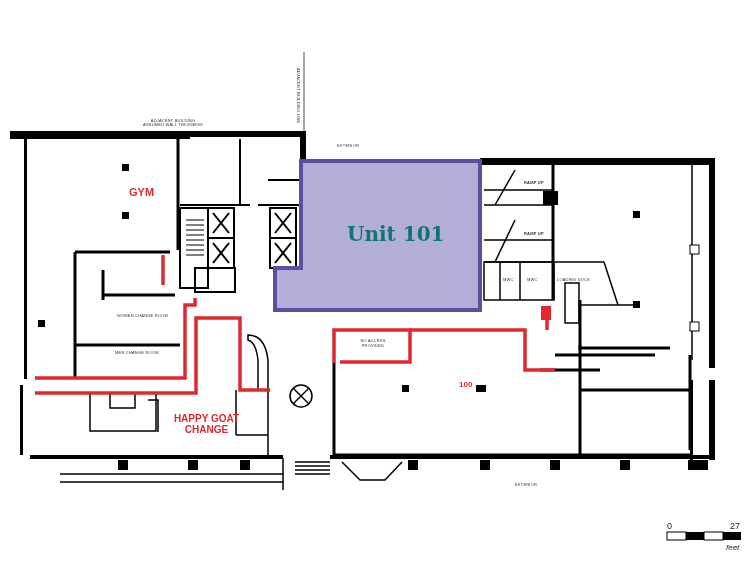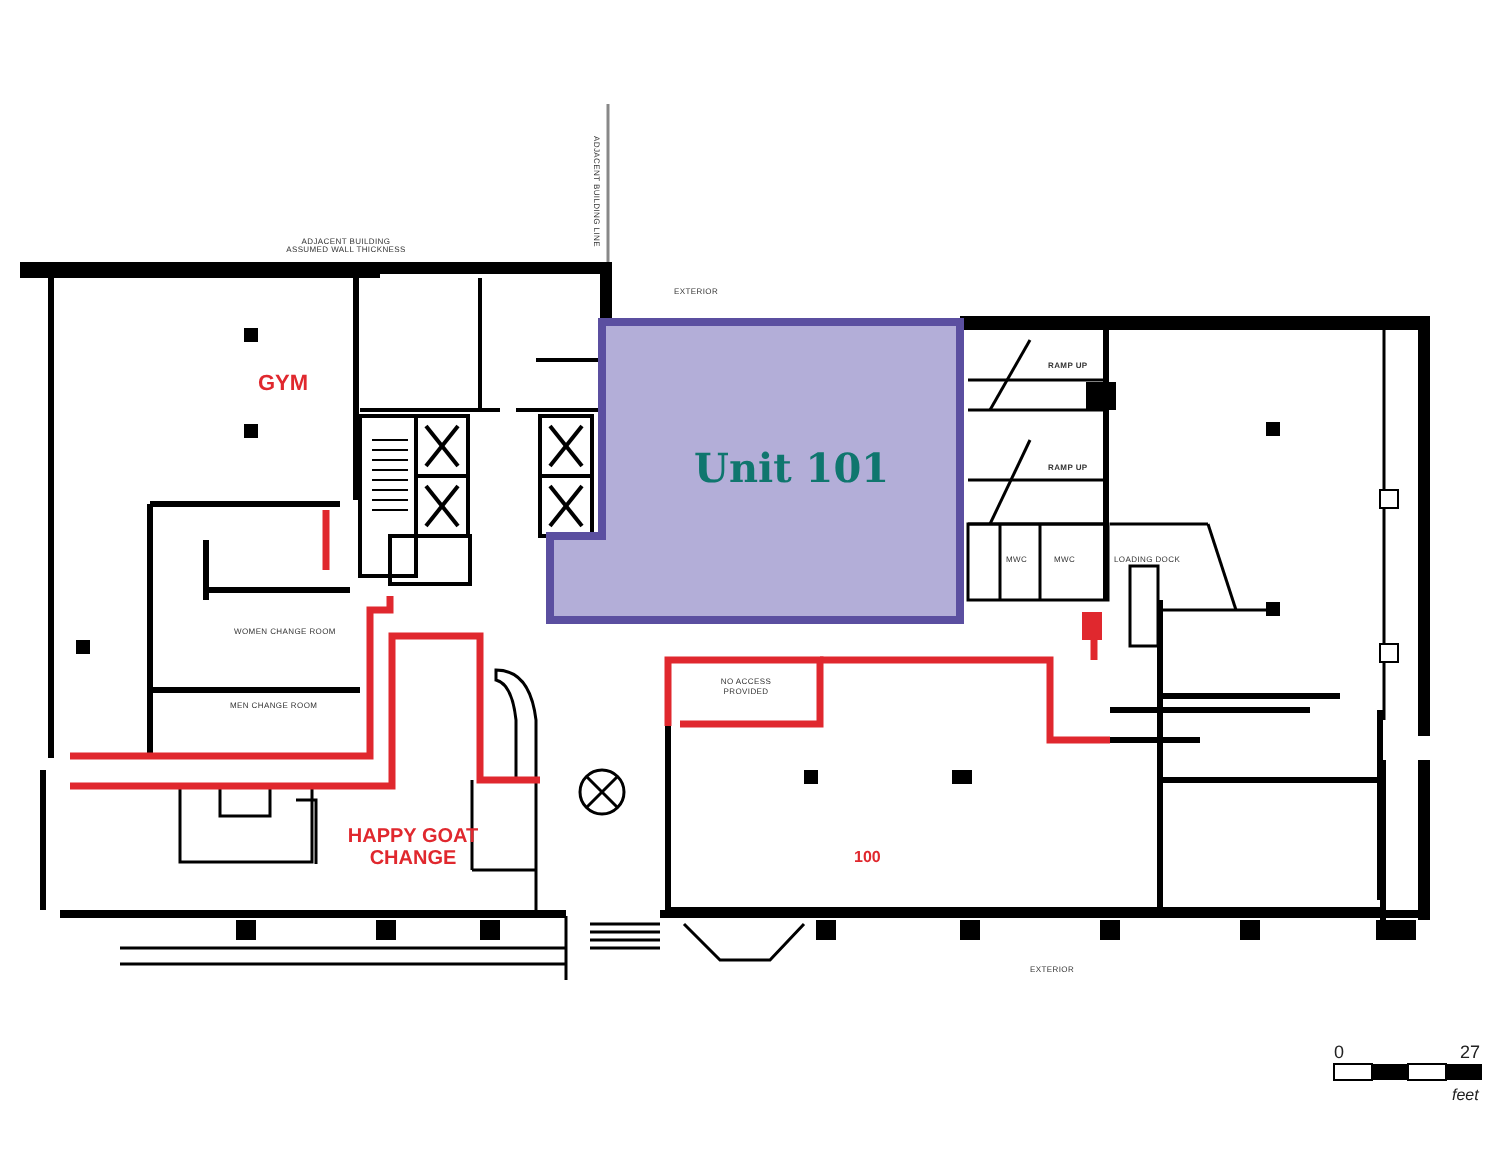--- a/index.html
+++ b/index.html
@@ -189,21 +189,21 @@
   <div>CHANGE</div>
 </div>
 
 <div class="lbl unit" style="left:347px;top:222px;">Unit 101</div>
 
 <div class="lbl tiny center" style="left:353px;top:338px;width:40px;line-height:5px;">
   <div>NO ACCESS</div>
   <div>PROVIDED</div>
 </div>
 
-<div class="lbl red" style="left:427px;top:380px;font-size:8px;margin-top:44px;">100</div>
+<div class="lbl red" style="left:459px;top:380px;font-size:8px;">100</div>
 
 <div class="lbl tiny" style="left:524px;top:180px;font-weight:bold;">RAMP UP</div>
 <div class="lbl tiny" style="left:524px;top:231px;font-weight:bold;">RAMP UP</div>
 <div class="lbl tiny" style="left:503px;top:277px;">MWC</div>
 <div class="lbl tiny" style="left:527px;top:277px;">MWC</div>
 <div class="lbl tiny" style="left:557px;top:277px;">LOADING DOCK</div>
 
 <div class="lbl scale-num" style="left:667px;top:521px;">0</div>
 <div class="lbl scale-num" style="left:730px;top:521px;">27</div>
 <div class="lbl scale-num" style="left:726px;top:543px;font-size:8px;font-style:italic;">feet</div>

